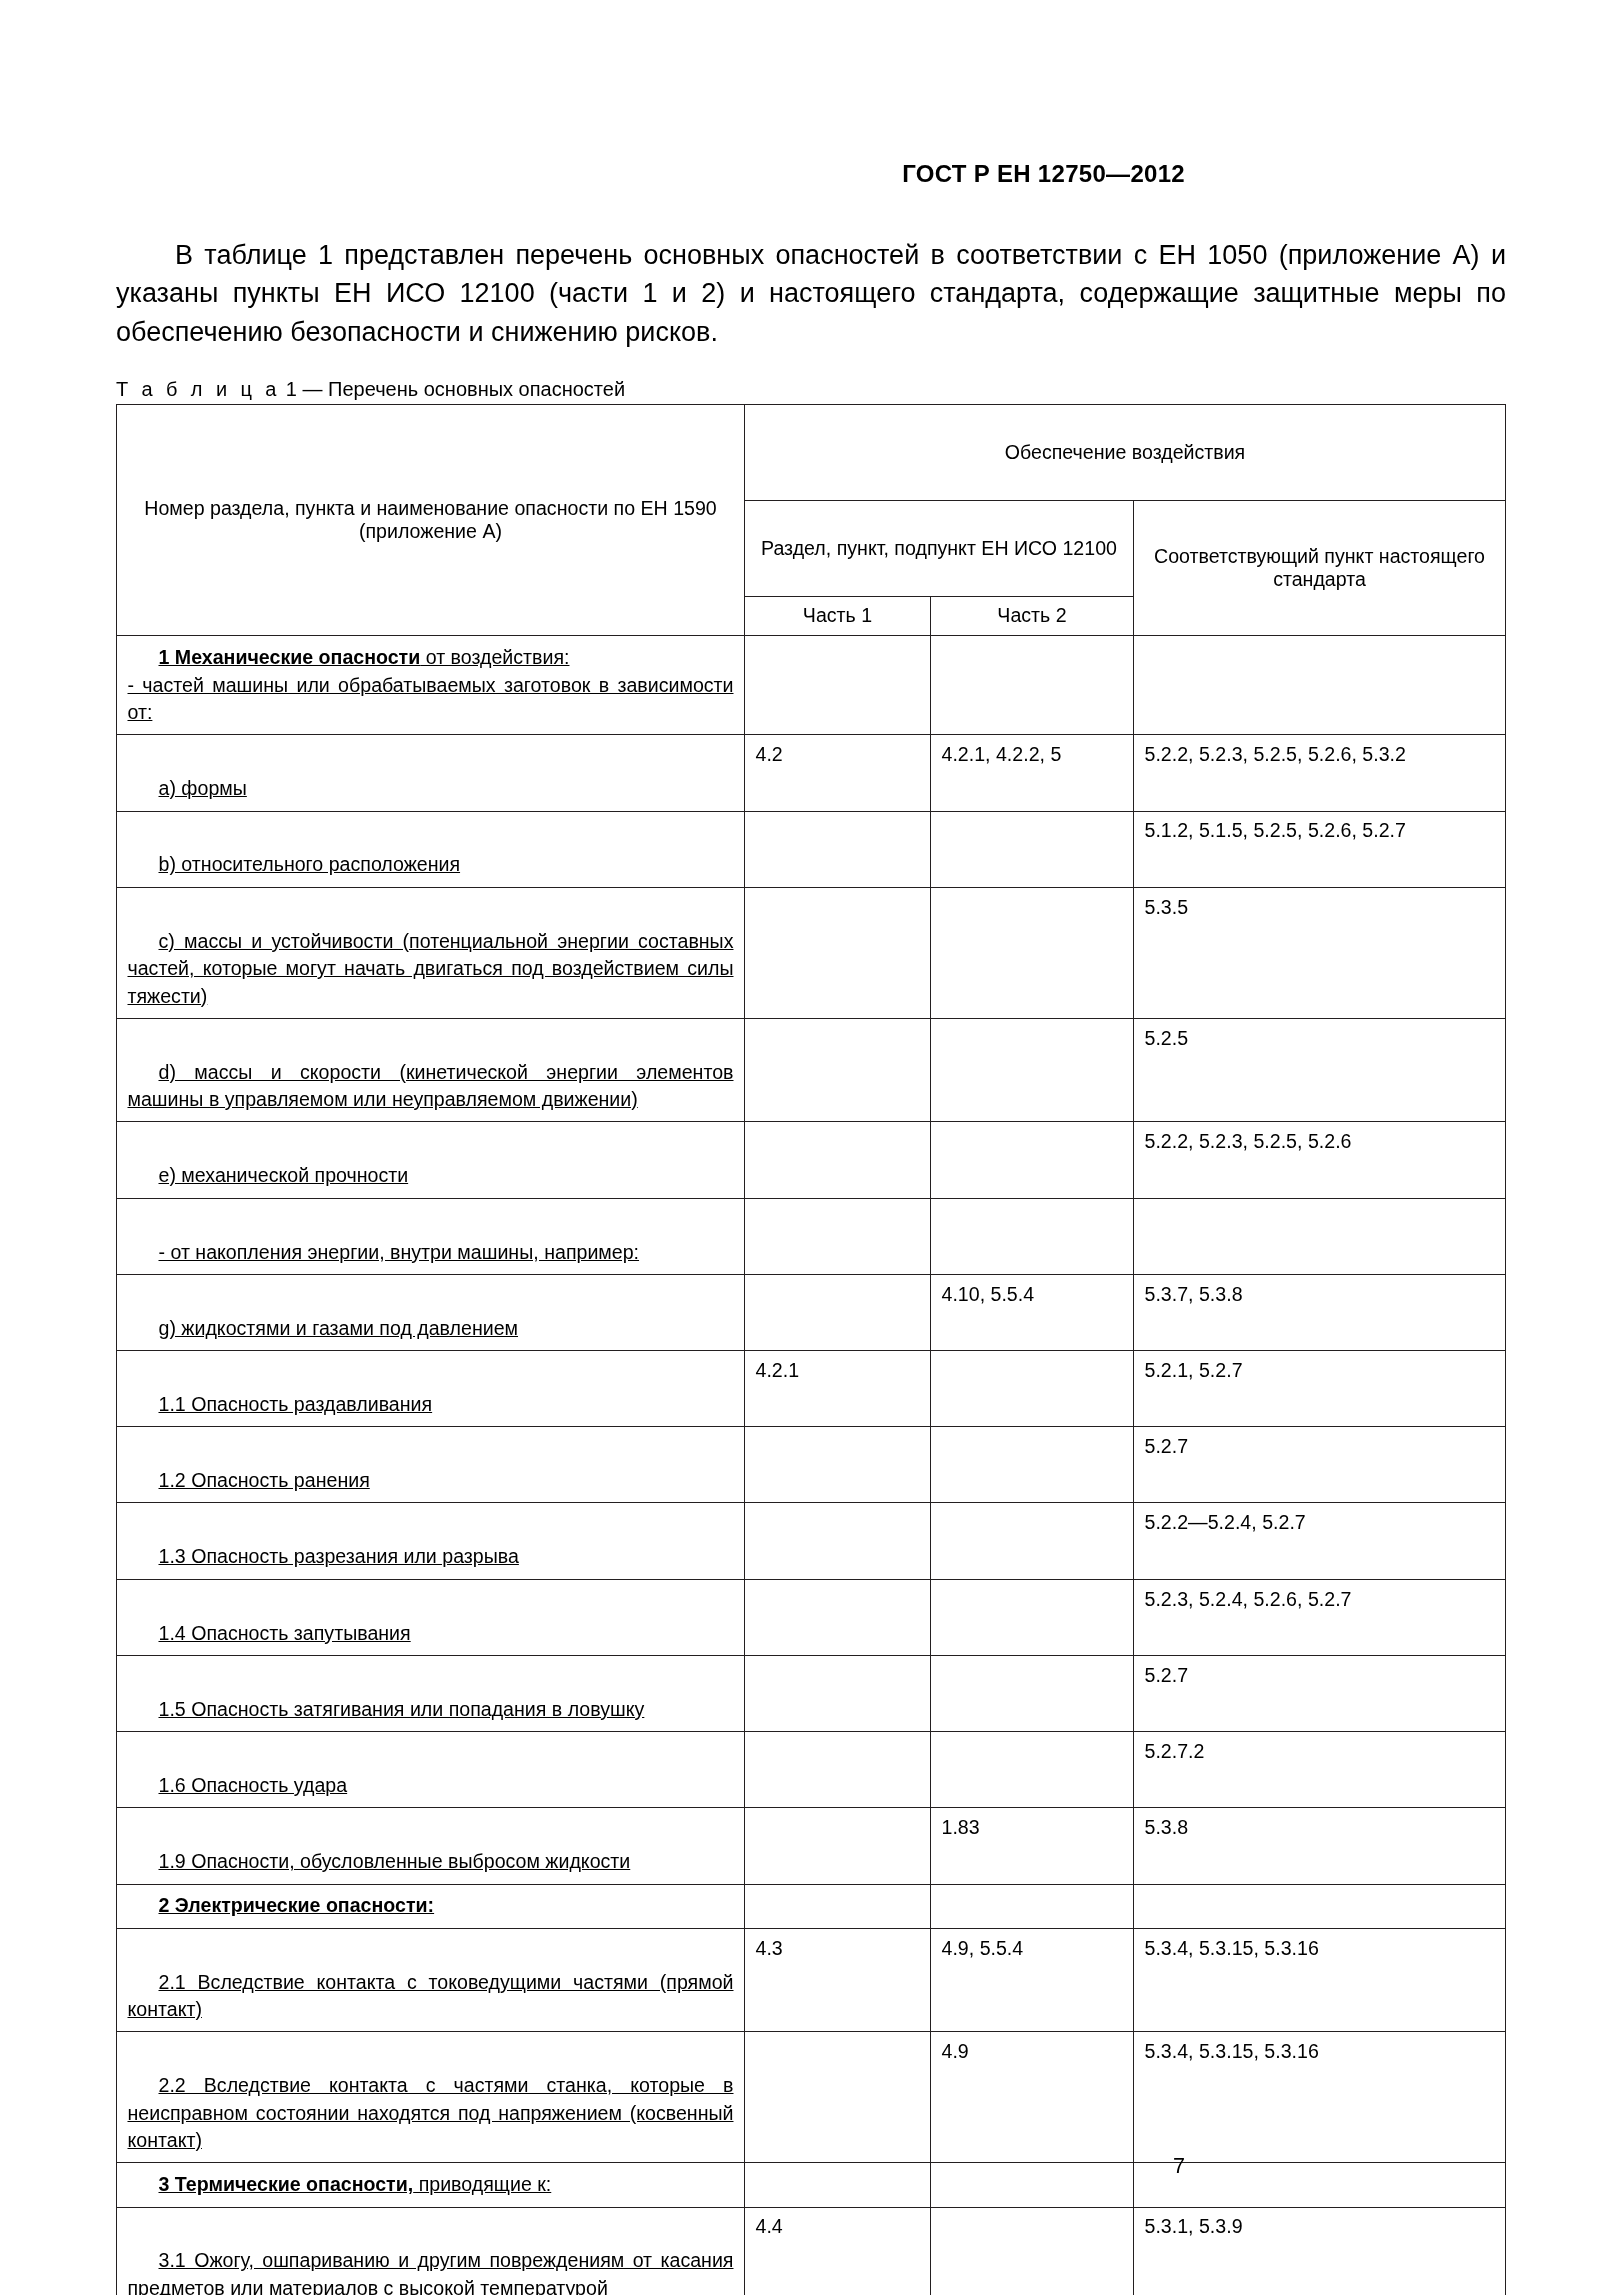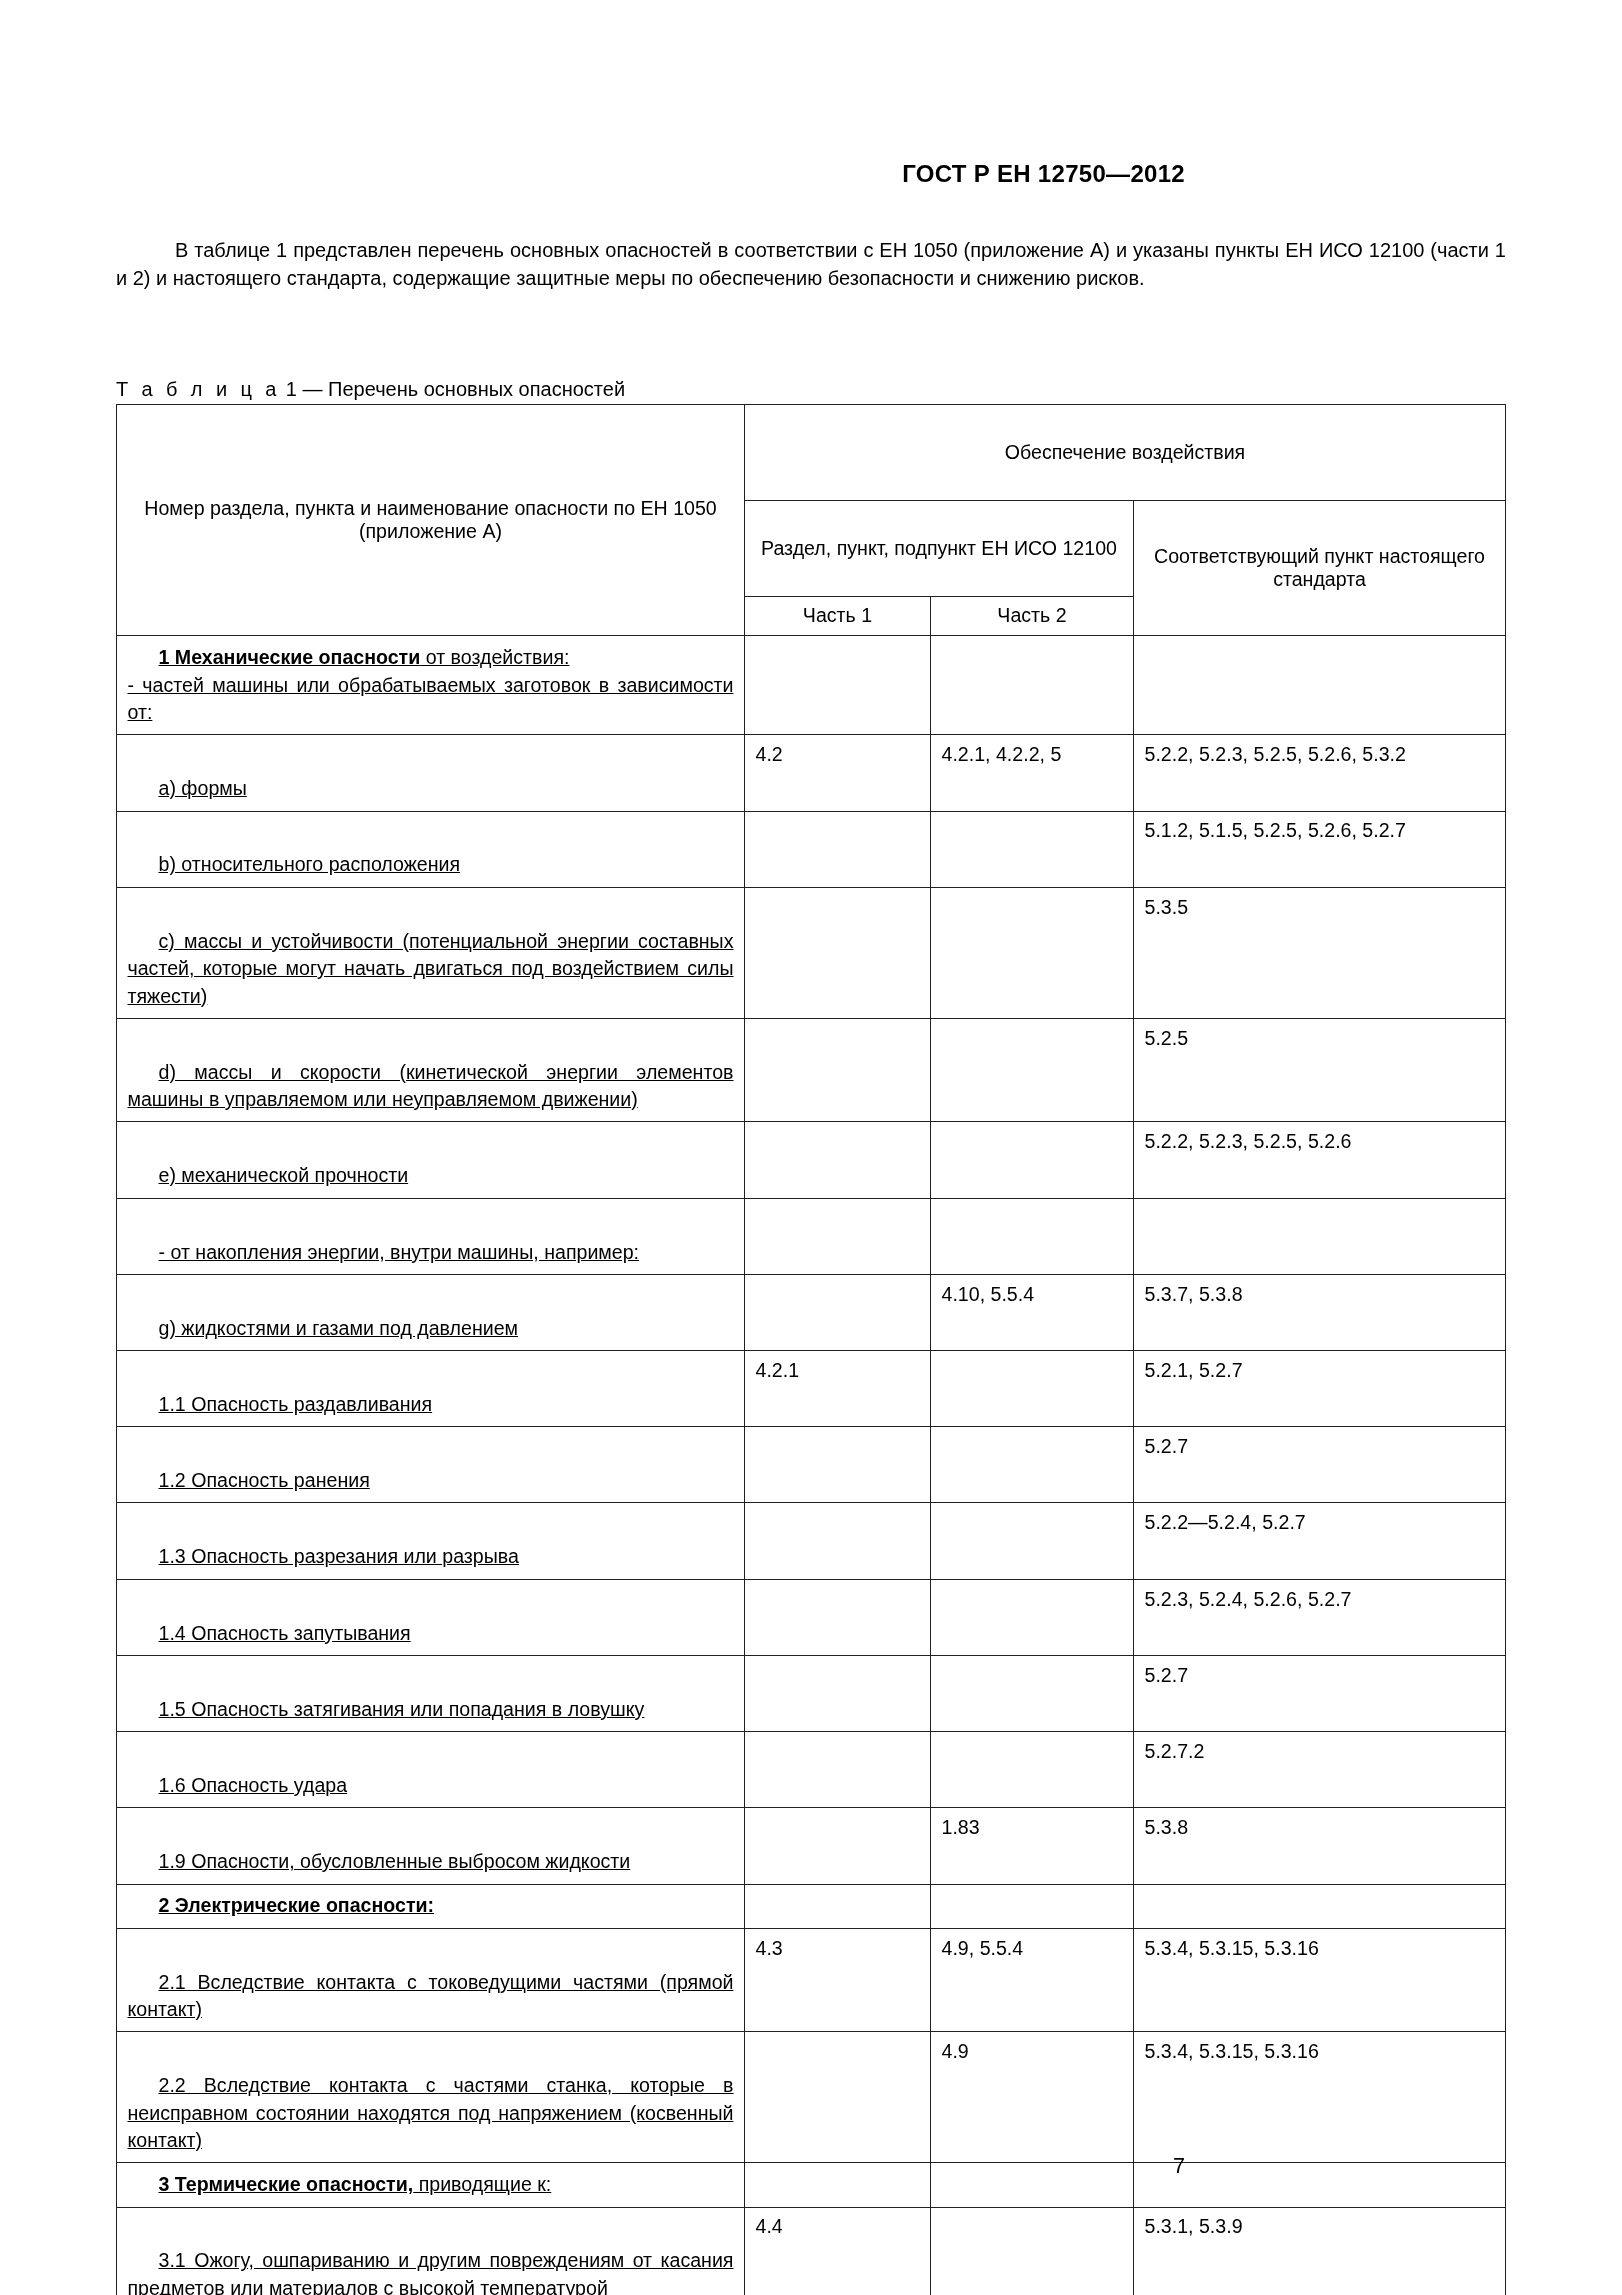--- a/index.html
+++ b/index.html
@@ -28,21 +28,21 @@
     right: 116px;
     font-size: 24px;
     font-weight: bold;
     letter-spacing: 0.3px;
   }
   .intro {
     position: absolute;
     top: 236px;
     left: 116px;
     width: 1390px;
-    font-size: 20px;
+    font-size: 27px;
     line-height: 1.42;
     text-align: justify;
   }
   .intro p {
     margin: 0;
     text-indent: 59px;
   }
   .table-caption {
     position: absolute;
     top: 378px;
@@ -119,21 +119,21 @@
 
   <table class="main">
     <colgroup>
       <col class="col-a">
       <col class="col-b">
       <col class="col-c">
       <col class="col-d">
     </colgroup>
     <thead>
       <tr>
-        <td rowspan="3" class="th-center" style="height:164px;">Номер раздела, пункта и наименование опасности по ЕН 1050 (приложение А)</td>
+        <td rowspan="3" class="th-center" style="height:164px;">Номер раздела, пункта и наименование опасности по ЕН 1590 (приложение А)</td>
         <td colspan="3" class="th-center hdr-tall">Обеспечение воздействия</td>
       </tr>
       <tr>
         <td colspan="2" class="th-center hdr-tall">Раздел, пункт, подпункт ЕН ИСО 12100</td>
         <td rowspan="2" class="th-center">Соответствующий пункт настоящего стандарта</td>
       </tr>
       <tr>
         <td class="th-center">Часть 1</td>
         <td class="th-center">Часть 2</td>
       </tr>

